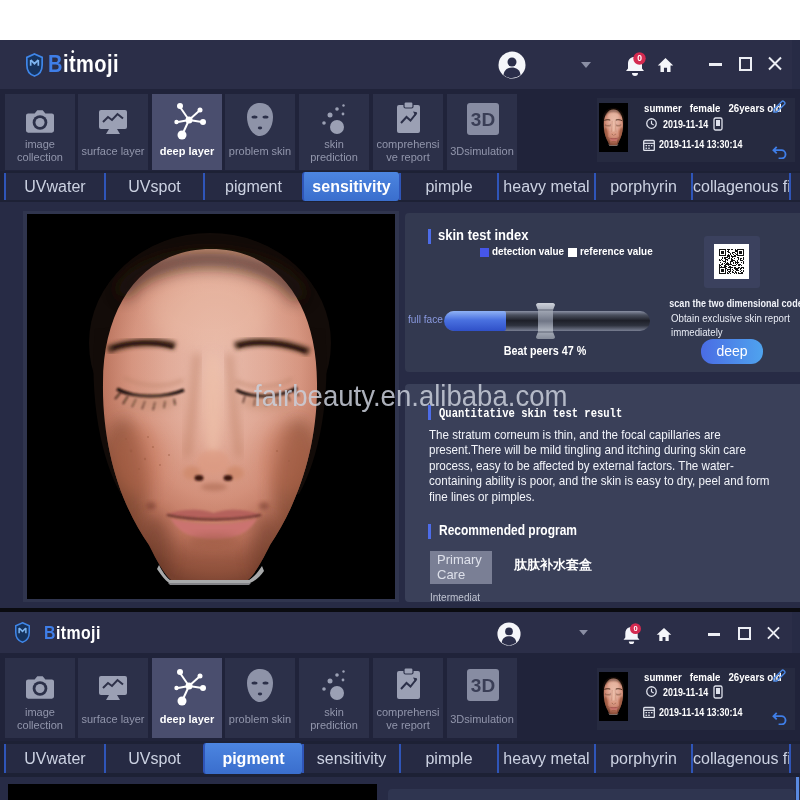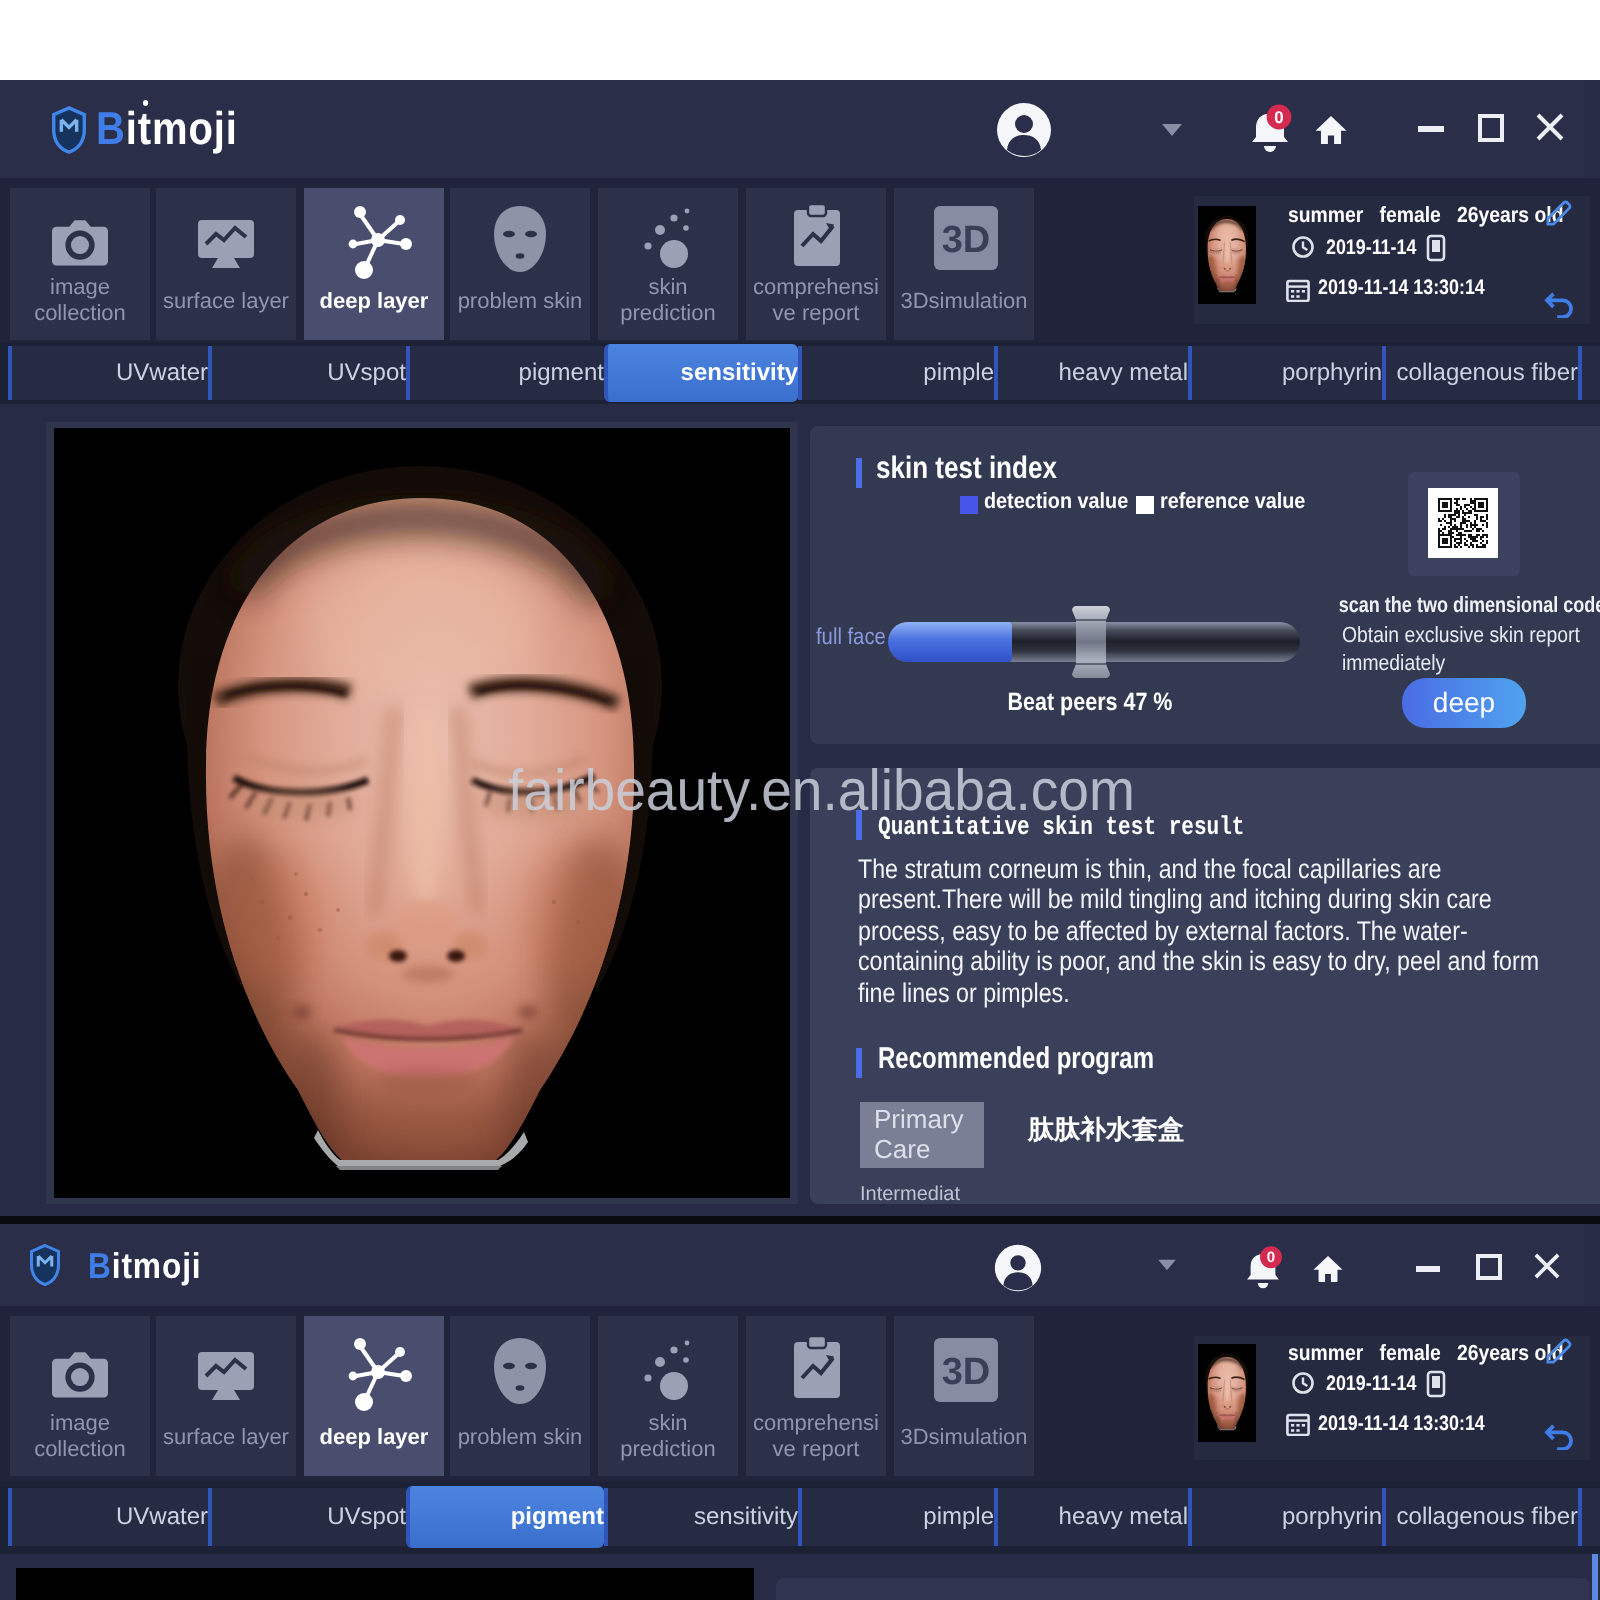--- a/index.html
+++ b/index.html
@@ -5,21 +5,21 @@
 html,body{width:800px;height:800px;background:#fff;font-family:"Liberation Sans",sans-serif;overflow:hidden}
 #root{position:relative;width:800px;height:800px;background:#fff}
 .abs{position:absolute}
 .win{position:absolute;left:0;width:800px;background:#272b45}
 .titlebar{position:absolute;left:0;width:792px;background:#2b2e48}
 .toolbar{position:absolute;left:0;width:800px;background:#20233a}
 .tile{position:absolute;width:70px;background:#2c3049;color:#9296ac;font-size:11px;text-align:center}
 .tile.active{background:#4a4e6e;color:#fff}
 .tile .lbl{position:absolute;left:0;right:0;line-height:12.5px}
 .tabrow{position:absolute;left:0;width:800px;background:#1d2135}
-.tab{position:absolute;background:#262a43;color:#ccd2e2;font-size:12px;text-align:right;border-left:2px solid #2f55b8;white-space:nowrap;overflow:hidden}
+.tab{position:absolute;background:#262a43;color:#ccd2e2;font-size:16px;text-align:center;border-left:2px solid #2f55b8;white-space:nowrap;overflow:hidden}
 .tab.active{background:linear-gradient(180deg,#4c85e0,#3a6ecd);color:#fff;font-weight:bold;border-radius:3px}
 .userpanel{position:absolute;background:#262a40;color:#fff;font-size:12px}
 .bluebar{position:absolute;width:3px;background:#4d6ce8}
 .card{position:absolute;border-radius:4px}
 </style></head>
 <body>
 <div id="root">
 <svg width="0" height="0" style="position:absolute">
 <defs>
 <radialGradient id="skin" cx="0.53" cy="0.36" r="0.66">

